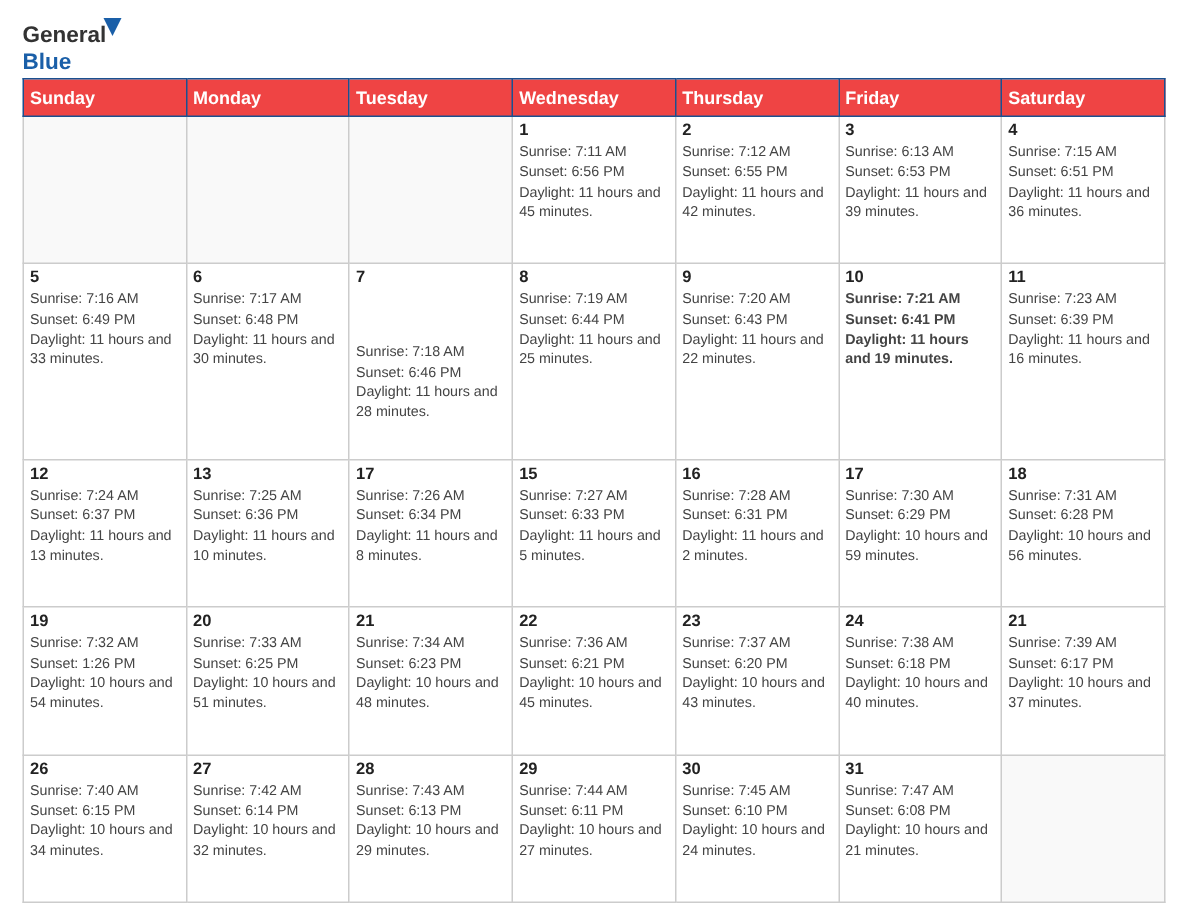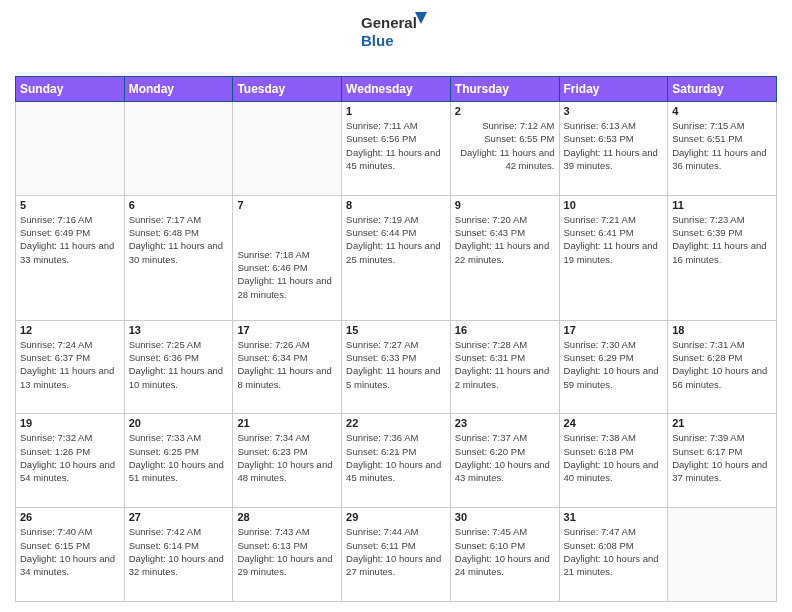--- a/index.html
+++ b/index.html
@@ -12,23 +12,23 @@
     }
     .page {
       width: 792px;
       height: 612px;
       padding: 10px 15px;
       display: flex;
       flex-direction: column;
     }
     .header {
       display: flex;
-      justify-content: center;
+      justify-content: flex-start;
       align-items: flex-start;
-      margin-bottom: 24px;
+      margin-bottom: 0;
     }
     .logo {
       display: flex;
       align-items: center;
       gap: 4px;
     }
     .title-block {
       text-align: right;
     }
     .month-title {
@@ -41,21 +41,21 @@
       color: #555;
     }
     .calendar {
       flex: 1;
       border: 1px solid #ccc;
       border-collapse: collapse;
       width: 100%;
       table-layout: fixed;
     }
     .calendar th {
-      background-color: #8b5cf6;
+      background-color: #ef4444;
       color: white;
       font-size: 12px;
       font-weight: bold;
       padding: 5px 4px;
       text-align: left;
       border: 1px solid #1a5090;
     }
     .calendar td {
       border: 1px solid #ccc;
       padding: 3px 4px;
@@ -117,21 +117,21 @@
           <td class="empty"></td>
           <td class="empty"></td>
           <td>
             <div class="day-num">1</div>
             <div class="day-info" style="white-space: pre-line;">Sunrise: 7:11 AM
 Sunset: 6:56 PM
 Daylight: 11 hours and 45 minutes.</div>
           </td>
           <td>
             <div class="day-num">2</div>
-            <div class="day-info" style="white-space: pre-line; text-align: right;">Sunrise: 7:12 AM
+            <div class="day-info" style="white-space: pre-line;">Sunrise: 7:12 AM
 Sunset: 6:55 PM
 Daylight: 11 hours and 42 minutes.</div>
           </td>
           <td>
             <div class="day-num">3</div>
             <div class="day-info" style="white-space: pre-line;">Sunrise: 6:13 AM
 Sunset: 6:53 PM
 Daylight: 11 hours and 39 minutes.</div>
           </td>
           <td>
@@ -167,21 +167,21 @@
 Daylight: 11 hours and 25 minutes.</div>
           </td>
           <td>
             <div class="day-num">9</div>
             <div class="day-info" style="white-space: pre-line;">Sunrise: 7:20 AM
 Sunset: 6:43 PM
 Daylight: 11 hours and 22 minutes.</div>
           </td>
           <td>
             <div class="day-num">10</div>
-            <div class="day-info" style="white-space: pre-line;">Sunrise: 7:21 AM
+            <div class="day-info" style="white-space: pre-line; font-weight: bold;">Sunrise: 7:21 AM
 Sunset: 6:41 PM
 Daylight: 11 hours and 19 minutes.</div>
           </td>
           <td>
             <div class="day-num">11</div>
             <div class="day-info" style="white-space: pre-line;">Sunrise: 7:23 AM
 Sunset: 6:39 PM
 Daylight: 11 hours and 16 minutes.</div>
           </td>
         </tr>

